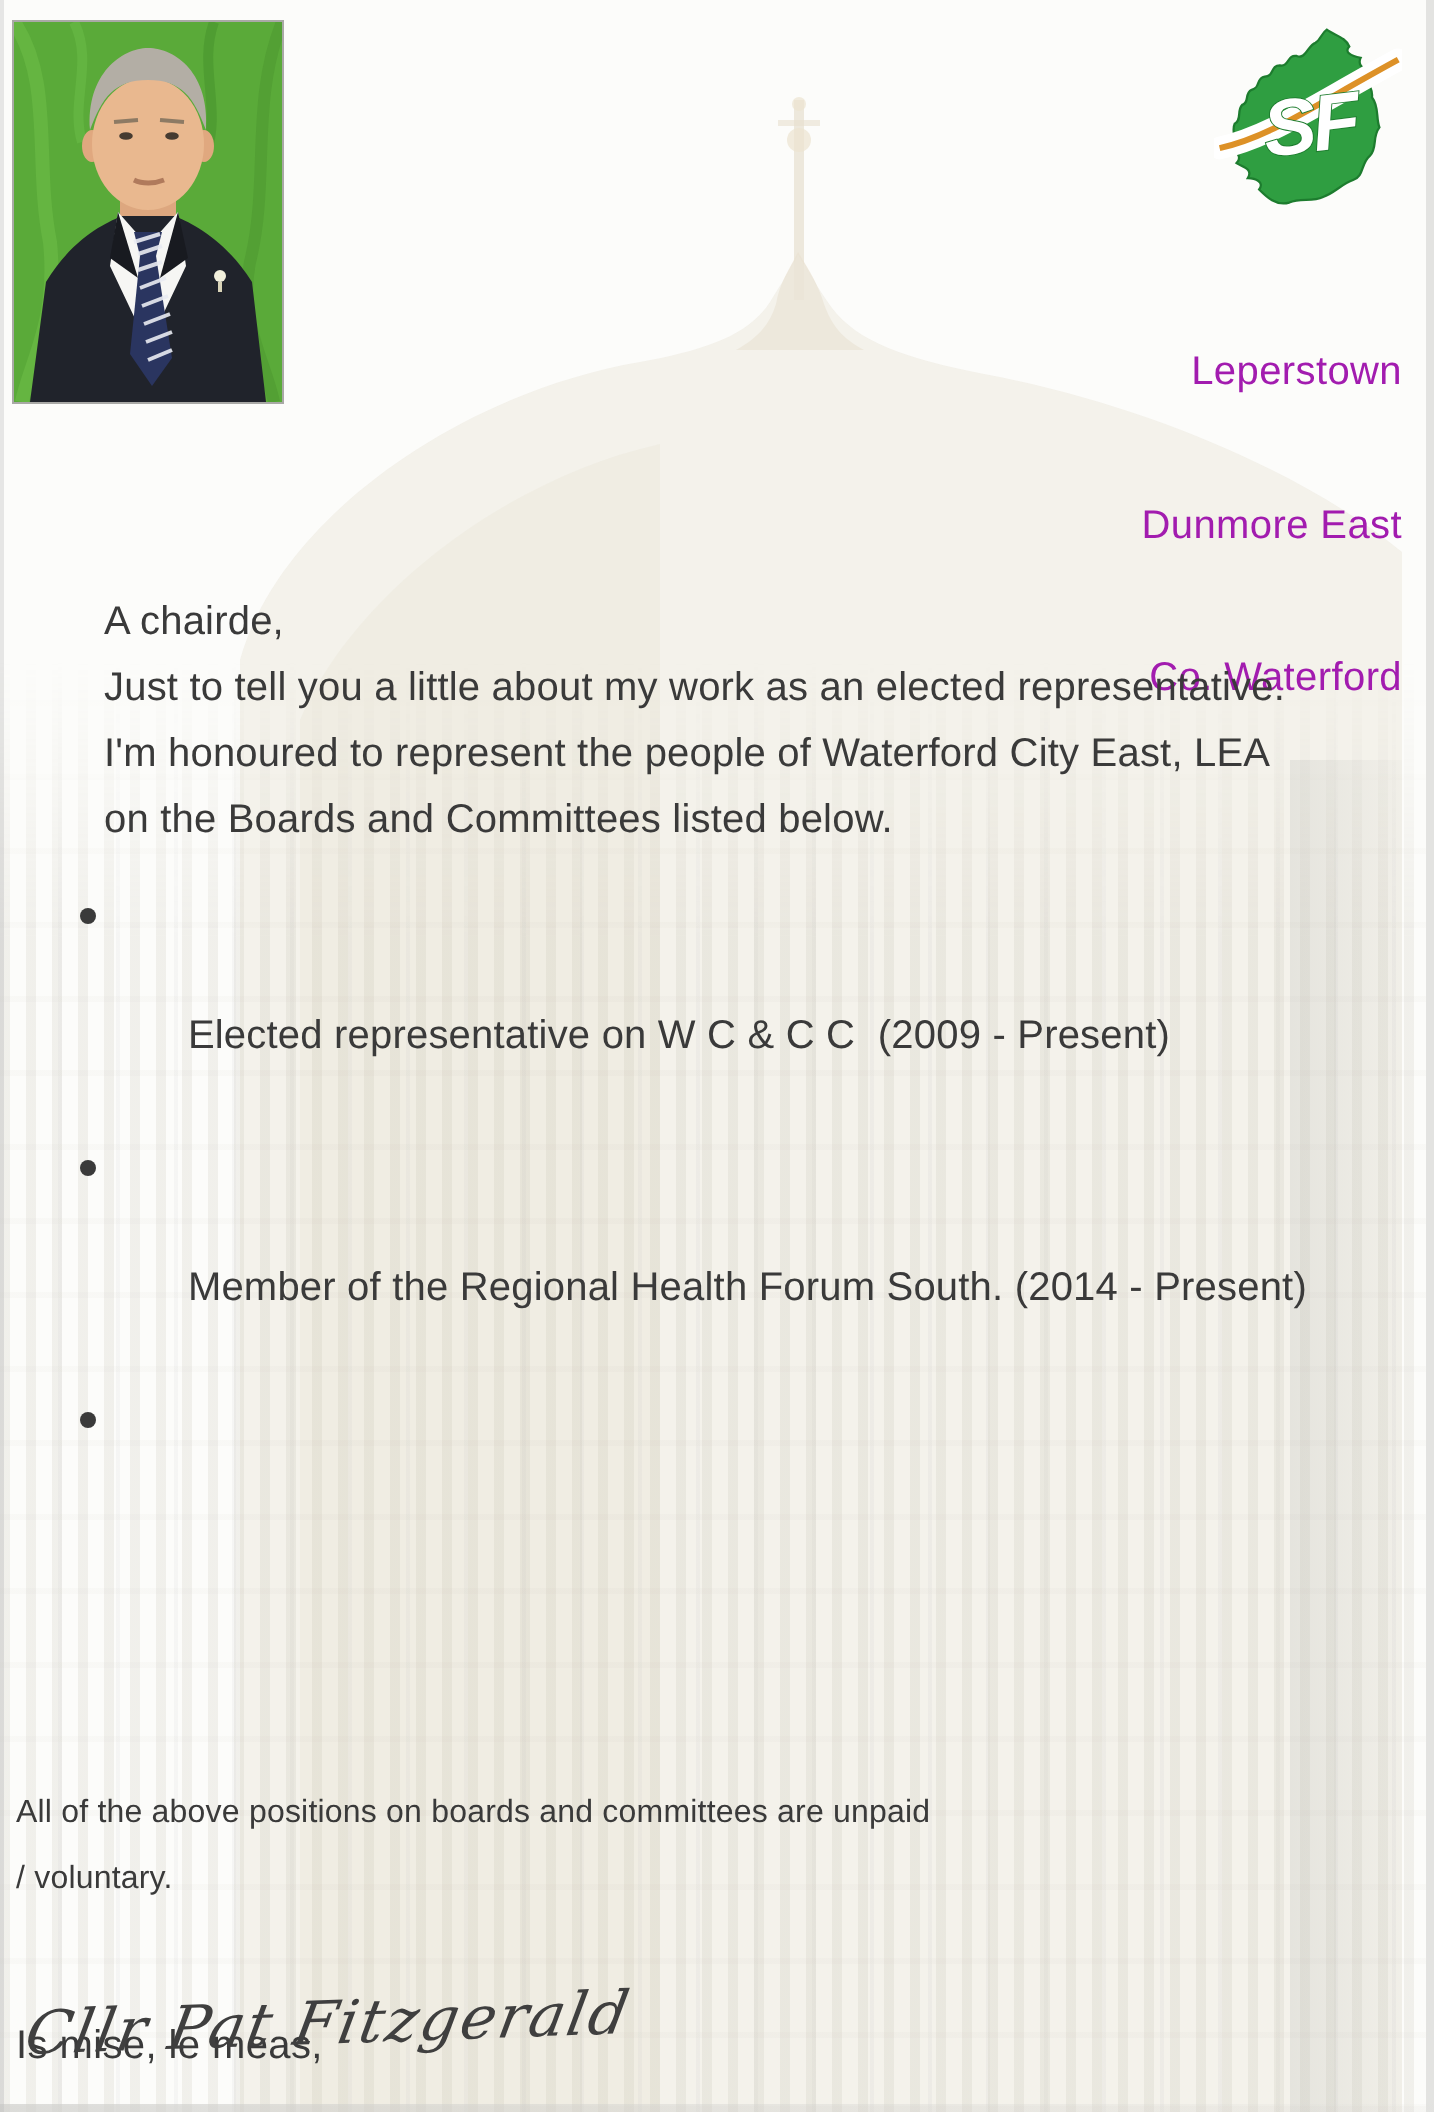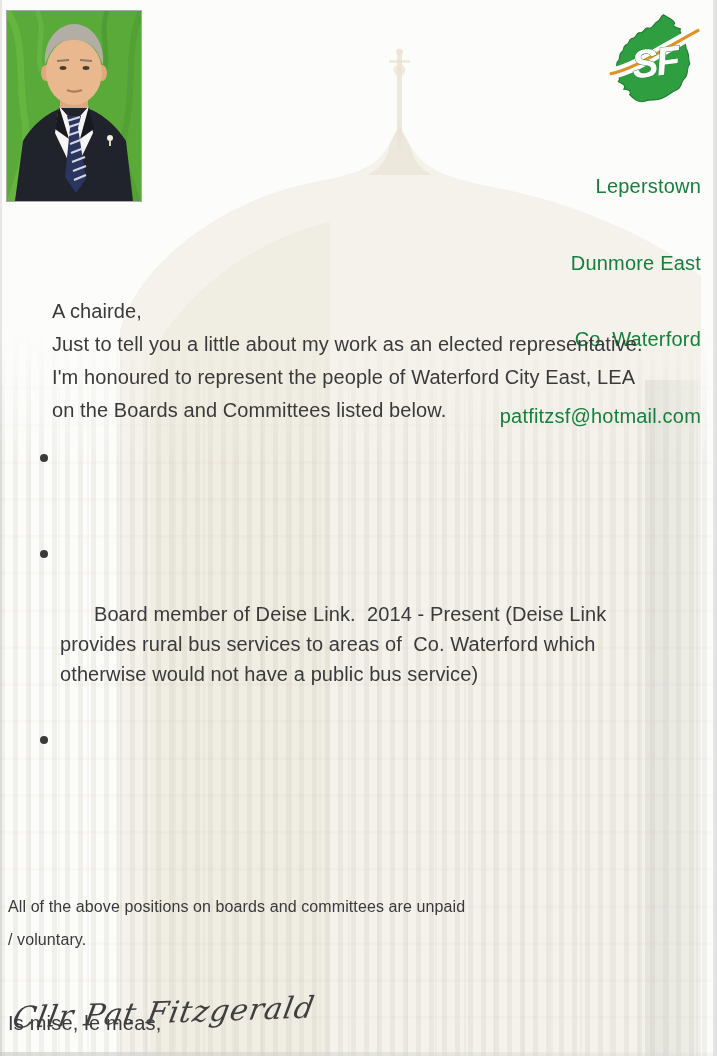--- a/index.html
+++ b/index.html
@@ -32,21 +32,21 @@
   .edge-left{position:absolute;left:0;top:0;width:2px;height:100%;background:rgba(190,190,188,0.35);z-index:3;}
 
   
   .photo-frame{
     position:absolute;left:6px;top:10px;width:134px;height:190px;
     border:1px solid #a9a9a6;background:#5aaa39;z-index:2;box-sizing:content-box;
   }
   .logo{position:absolute;right:16px;top:10px;width:94px;height:98px;z-index:2;}
   .contact{
     position:absolute;right:16px;top:123px;z-index:2;
-    text-align:right;font-size:20px;line-height:25.5px;color:#15803d;
+    text-align:right;font-size:20px;line-height:25.5px;color:#a21caf;
     letter-spacing:0.2px;white-space:pre-wrap;
   }
 
   
   .intro{
     position:absolute;left:8px;top:295px;width:705px;z-index:2;
     font-size:20px;line-height:33px;white-space:pre-wrap;letter-spacing:0.1px;margin-left:44px;
   }
   .positions{
     position:absolute;left:8px;top:443px;width:700px;z-index:2;
@@ -139,37 +139,35 @@
       <path d="M3,66 C30,60 52,44 98,19" stroke="#ffffff" stroke-width="12" fill="none" stroke-linecap="round"></path>
       <path d="M3,66 C30,60 52,44 98,19" stroke="#dd9127" stroke-width="3.2" fill="none"></path>
       <text x="26" y="68" font-family="'Liberation Sans',sans-serif" font-size="42" font-style="italic" font-weight="bold" fill="#ffffff" stroke="#1d7c2e" stroke-width="1" paint-order="stroke" letter-spacing="-2" transform="rotate(-7 50 52)">SF</text>
     </svg>
   </div>
 
   <div class="contact">
     <div>Leperstown</div>
     <div>Dunmore East</div>
     <div>Co. Waterford</div>
-    <div>patfitzsf@hotmail.com</div>
   </div>
 
   <div class="intro">A chairde,
 Just to tell you a little about my work as an elected representative.
 I'm honoured to represent the people of Waterford City East, LEA
 on the Boards and Committees listed below.</div>
 
   <ul class="positions">
     <li>
       <span class="dot"></span>
+      <span>Elected representative on W C &amp; C C  (2009 - Present)</span>
     </li>
     <li>
       <span class="dot"></span>
-      <span>Board member of Deise Link.  2014 - Present (Deise Link
-provides rural bus services to areas of  Co. Waterford which
-otherwise would not have a public bus service)</span>
+      <span>Member of the Regional Health Forum South. (2014 - Present)</span>
     </li>
     <li>
       <span class="dot"></span>
       
     </li>
 
   </ul>
 
   <div class="closing">All of the above positions on boards and committees are unpaid
 / voluntary.</div>

